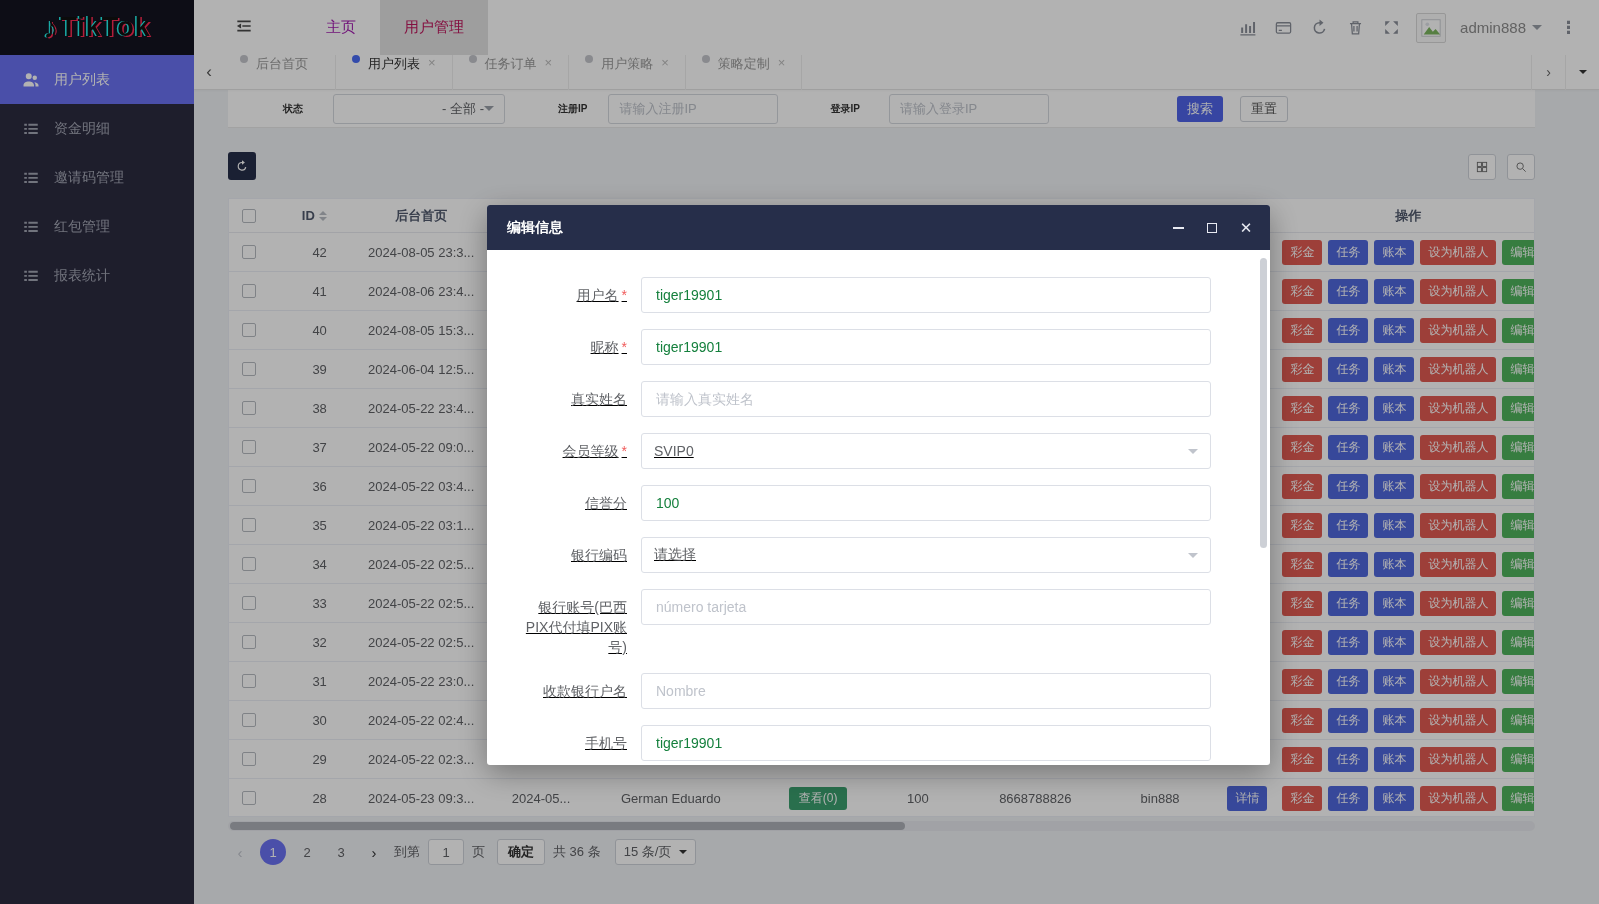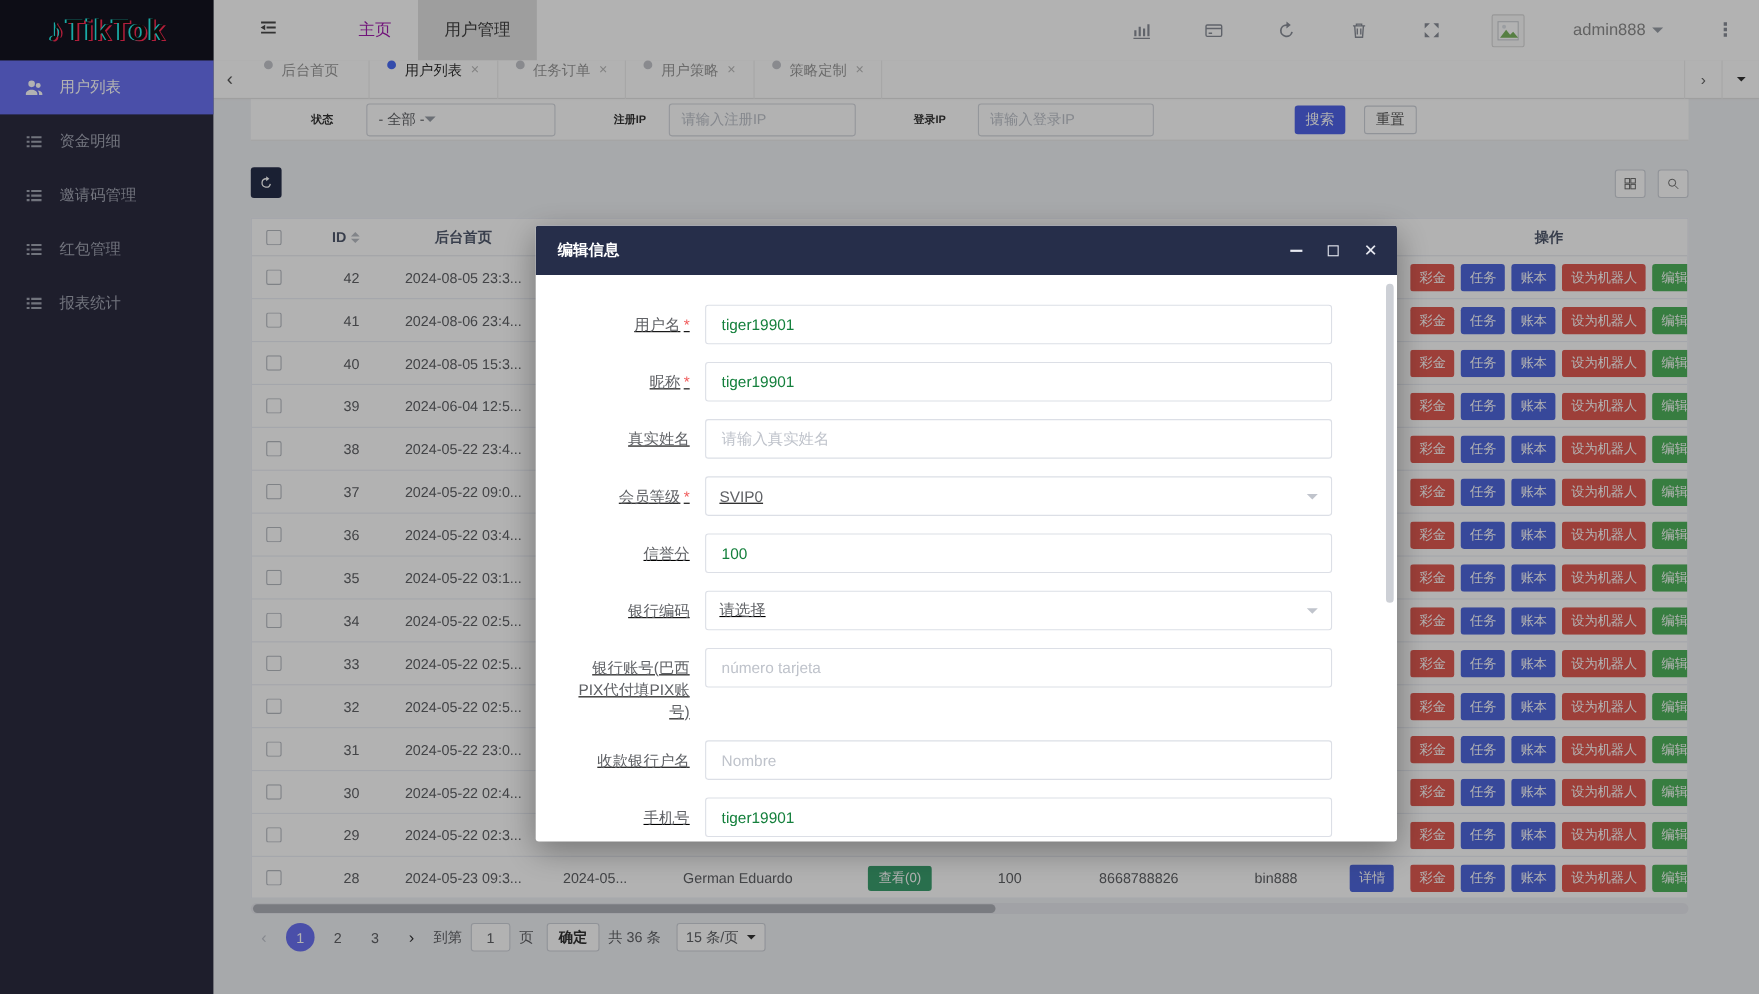--- a/index.html
+++ b/index.html
@@ -24,22 +24,22 @@
   .side-item.active{ background:var(--c-accent); color:#fff; }
   .side-item.active svg{ fill:#fff; }
 
   
   .topbar{ position:absolute; left:194px; top:0; right:0; height:55px; background:#fff; z-index:4;
        display:flex; align-items:center; }
   .hamburger{ margin-left:40px; cursor:pointer; }
   .hamburger svg{ width:20px; height:20px; fill:#4a4a4a; }
   .topnav{ display:flex; height:55px; margin-left:48px; }
   .topnav-item{ padding:0 24px; display:flex; align-items:center; font-size:15px; color:#a21caf; cursor:pointer;}
-  .topnav-item.active{ background:#e2e2e2; color:#404040; }
-  .topbar-right{ margin-left:auto; display:flex; align-items:center; gap:44px; padding-right:18px;justify-content:flex-end; }
+  .topnav-item.active{ background:#e2e2e2; color:#be185d; }
+  .topbar-right{ margin-left:auto; display:flex; align-items:center; gap:14px; padding-right:18px;justify-content:flex-end; }
   .tb-icon{ width:22px; height:22px; cursor:pointer; display:flex; align-items:center; justify-content:center;}
   .tb-icon svg{ width:19px; height:19px; fill:none; stroke:#8a8f99; stroke-width:1.6; }
   .tb-icon svg.filled{ fill:#8a8f99; stroke:none; }
   .avatar{ width:30px; height:30px; border:1px solid #d9d9d9; background:#fbfbfb; border-radius:2px;
        display:flex; align-items:center; justify-content:center; cursor:pointer; }
   .user-wrap{ display:flex; align-items:center; gap:6px; cursor:pointer; color:#8d8d8d; font-size:15px;}
   .caret{ width:0; height:0; border:5px solid transparent; border-top-color:#9aa0a8; margin-top:5px;}
   .kebab{ color:#8a8f99; font-size:17px; letter-spacing:0; cursor:pointer; padding:0 4px; font-weight:bold;}
 
   
@@ -57,21 +57,21 @@
        border-left:1px solid #eee; color:#666; cursor:pointer; font-size:14px;}
 
   
   .content{ position:absolute; left:194px; top:90px; right:0; bottom:0; background:#f0f2f5; }
   .filter-card{ position:absolute; left:34px; top:0; width:1307px; height:38px; background:#fff;
        border-bottom:1px solid #e8e8e8; overflow:hidden; display:flex; align-items:center; }
   .f-label{ font-size:10px; font-weight:bold; color:#333; }
   .f-select,.f-input{ height:30px; border:1px solid #d5d8de; border-radius:3px; background:#fff;
        display:flex; align-items:center; padding:0 10px; font-size:13px; color:#606266; }
   .f-input::placeholder{ color:#bfc3cb; }
-  .f-select{ justify-content:flex-start; cursor:pointer; }
+  .f-select{ justify-content:flex-end; cursor:pointer; }
   .btn-search{ height:26px; padding:0 10px; background:var(--c-search); color:#fff; border:none;
        border-radius:3px; font-size:13px; cursor:pointer; }
   .btn-reset{ height:26px; padding:0 10px; background:#fff; color:#555; border:1px solid #cfd3da;
        border-radius:3px; font-size:13px; cursor:pointer; }
 
   .btn-refresh{ position:absolute; left:34px; top:62px; width:28px; height:28px; background:var(--c-header);
        border:none; border-radius:3px; cursor:pointer; display:flex; align-items:center; justify-content:center;}
   .btn-refresh svg{ width:14px; height:14px; fill:#fff; }
   .tool-btn{ position:absolute; top:64px; width:28px; height:26px; background:#fff; border:1px solid #cfd3da;
        border-radius:3px; cursor:pointer; display:flex; align-items:center; justify-content:center; }

